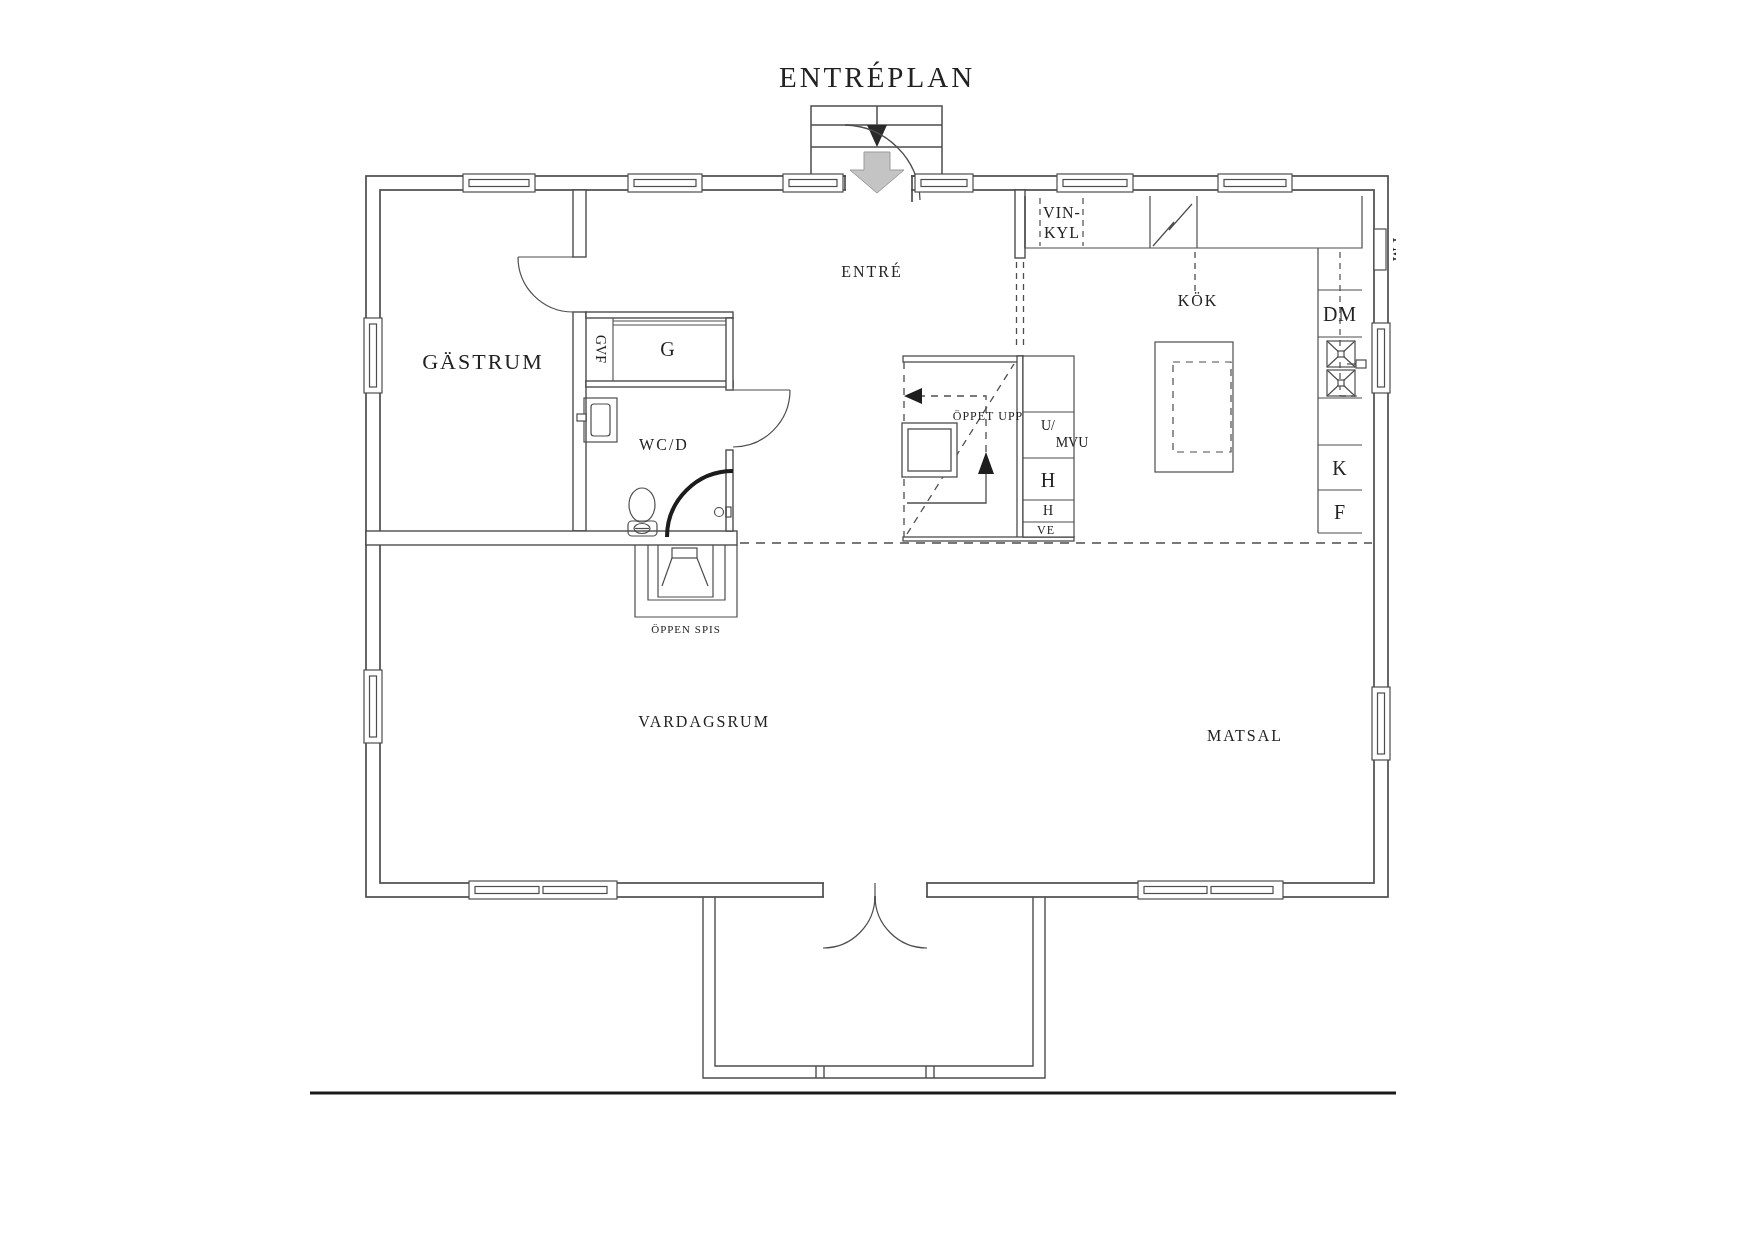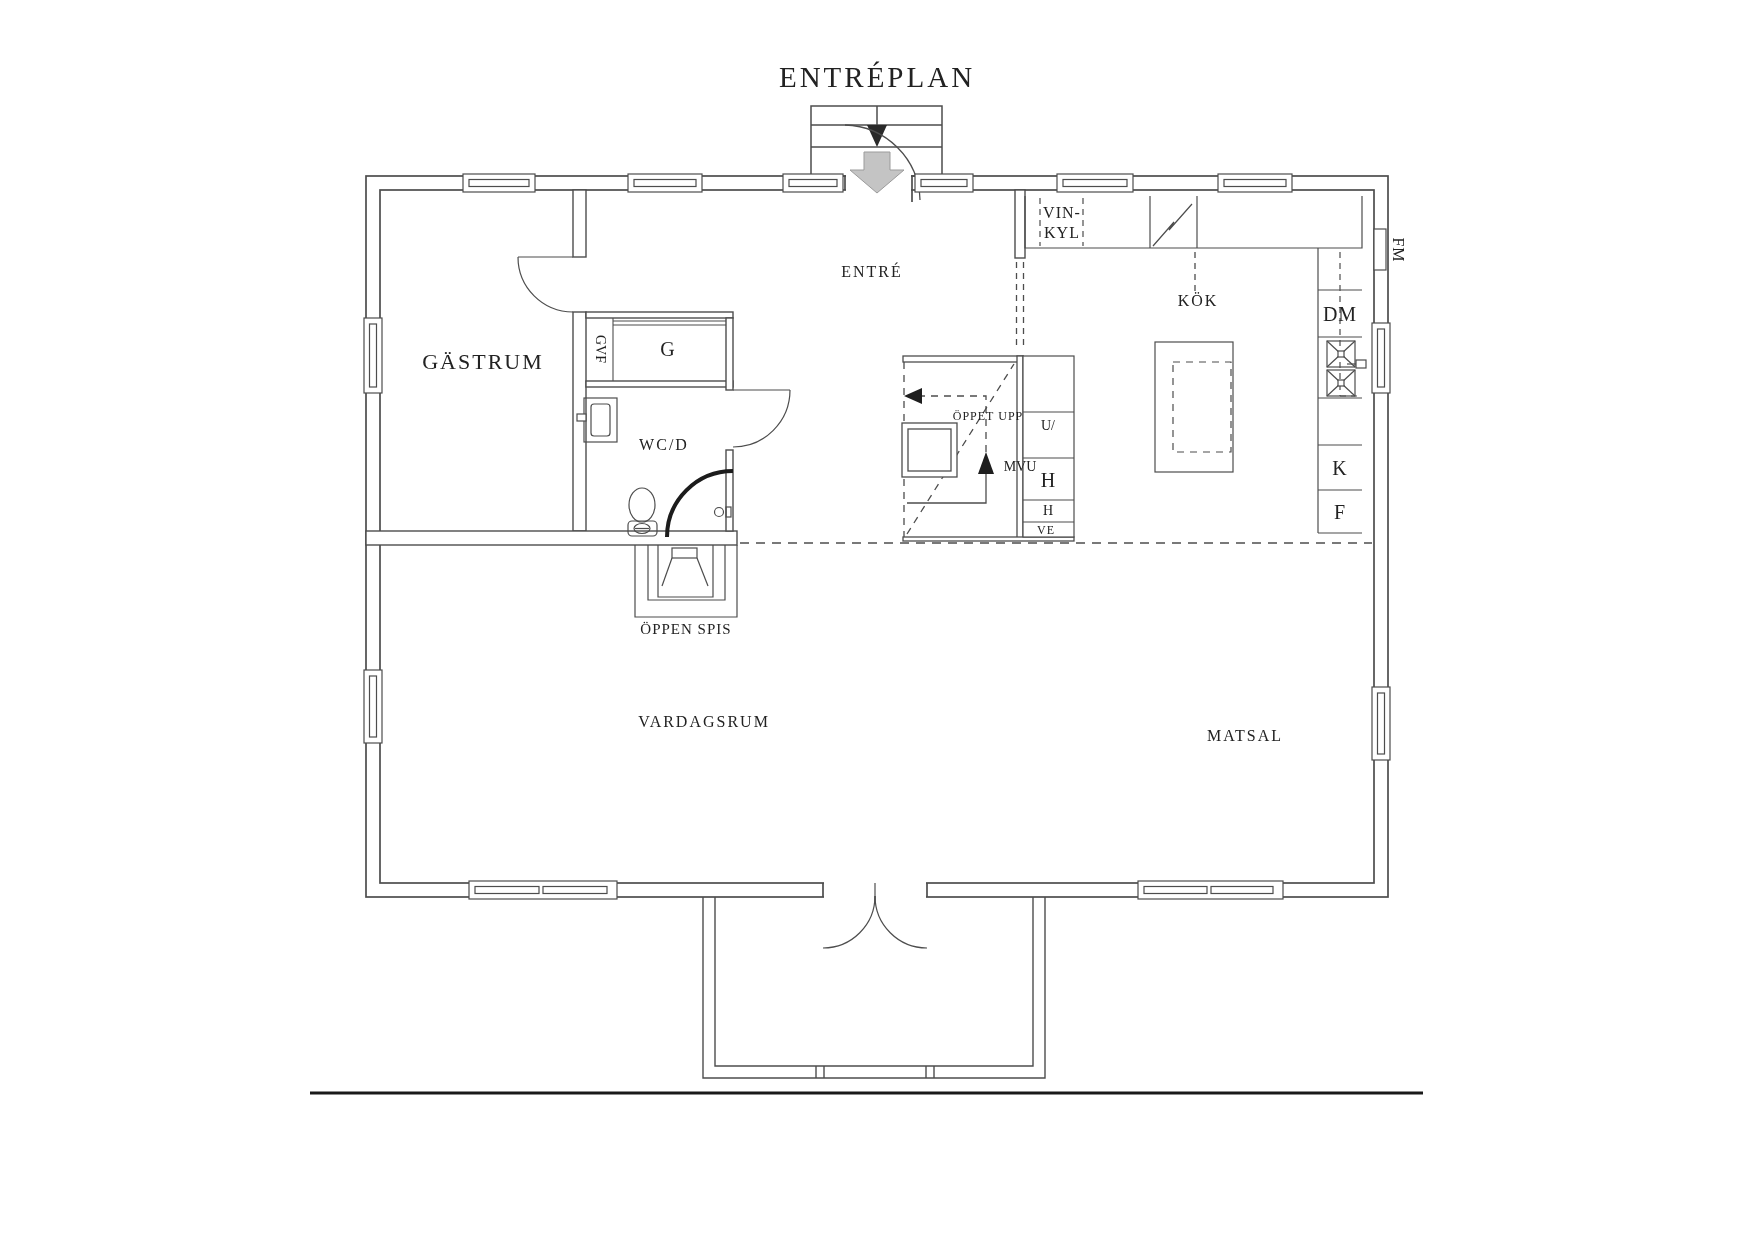--- a/index.html
+++ b/index.html
@@ -1,34 +1,34 @@
 <!DOCTYPE html>
 <html><head>
 <meta charset="utf-8">
 <style>
   html,body{margin:0;padding:0;background:#ffffff;}
   .stage{
     position:relative;width:1396px;height:1240px;background:#ffffff;overflow:hidden;
-    font-family:"Liberation Serif","DejaVu Serif",serif;color:#1d1d1d;padding-left:27px;
+    font-family:"Liberation Serif","DejaVu Serif",serif;color:#1d1d1d;
   }
   .plan-svg{position:absolute;left:0;top:0;width:1754px;height:1240px;}
   .lbl{
     position:absolute;transform:translate(-50%,-50%);
     white-space:nowrap;color:#222;letter-spacing:2px;line-height:1.05;text-align:center;
   }
   .lbl.rot{transform:translate(-50%,-50%) rotate(90deg);}
   .t-title{font-size:29px;letter-spacing:3px;}
   .t-room{font-size:16px;}
   .t-room-sm{font-size:22px;font-family:Liberation Serif, serif;}
   .t-fix{font-size:16px;letter-spacing:1px;}
   .t-fix-lg{font-size:20px;letter-spacing:1px;}
   .t-fix-md{font-size:20px;letter-spacing:0px;}
   .t-fix-sm{font-size:14px;letter-spacing:0px;}
   .t-tiny{font-size:12px;letter-spacing:1px;}
-  .t-spis{font-size:15px;letter-spacing:1px;text-align:center;}
+  .t-spis{font-size:11px;letter-spacing:1px;text-align:center;}
   .t-disclaimer{font-size:24px;font-style:italic;letter-spacing:0px;}
   .t-brand{font-size:29px;letter-spacing:3px;}
 </style>
 </head>
 <body>
 
 <div class="stage">
 
   <svg class="plan-svg" viewBox="0 0 1754 1240" fill="none" stroke="#4d4d4d" stroke-width="1.5">
 
@@ -278,21 +278,21 @@
   <div class="lbl t-fix" style="left:1062px;top:233px;">KYL</div>
   <div class="lbl t-fix rot" style="left:1398px;top:250px;">FM</div>
   <div class="lbl t-fix-lg" style="left:1340px;top:314px;">DM</div>
   <div class="lbl t-fix-lg" style="left:1340px;top:468px;">K</div>
   <div class="lbl t-fix-lg" style="left:1340px;top:512px;">F</div>
 
   <div class="lbl t-fix-lg" style="left:668px;top:349px;">G</div>
   <div class="lbl t-fix-sm rot" style="left:600px;top:349px;">GVF</div>
 
   <div class="lbl t-fix-sm" style="left:1048px;top:426px;">U/</div>
-  <div class="lbl t-fix-sm" style="left:1020px;top:443px;margin-top:24px;">MVU</div>
+  <div class="lbl t-fix-sm" style="left:1072px;top:443px;">MVU</div>
   <div class="lbl t-fix-md" style="left:1048px;top:480px;">H</div>
   <div class="lbl t-fix-sm" style="left:1048px;top:511px;">H</div>
   <div class="lbl t-tiny" style="left:1046px;top:530px;">VE</div>
 
   <div class="lbl t-tiny" style="left:988px;top:416px;">ÖPPET UPP</div>
   <div class="lbl t-spis" style="left:686px;top:630px;">ÖPPEN SPIS</div>
 
 
 </div>
 

